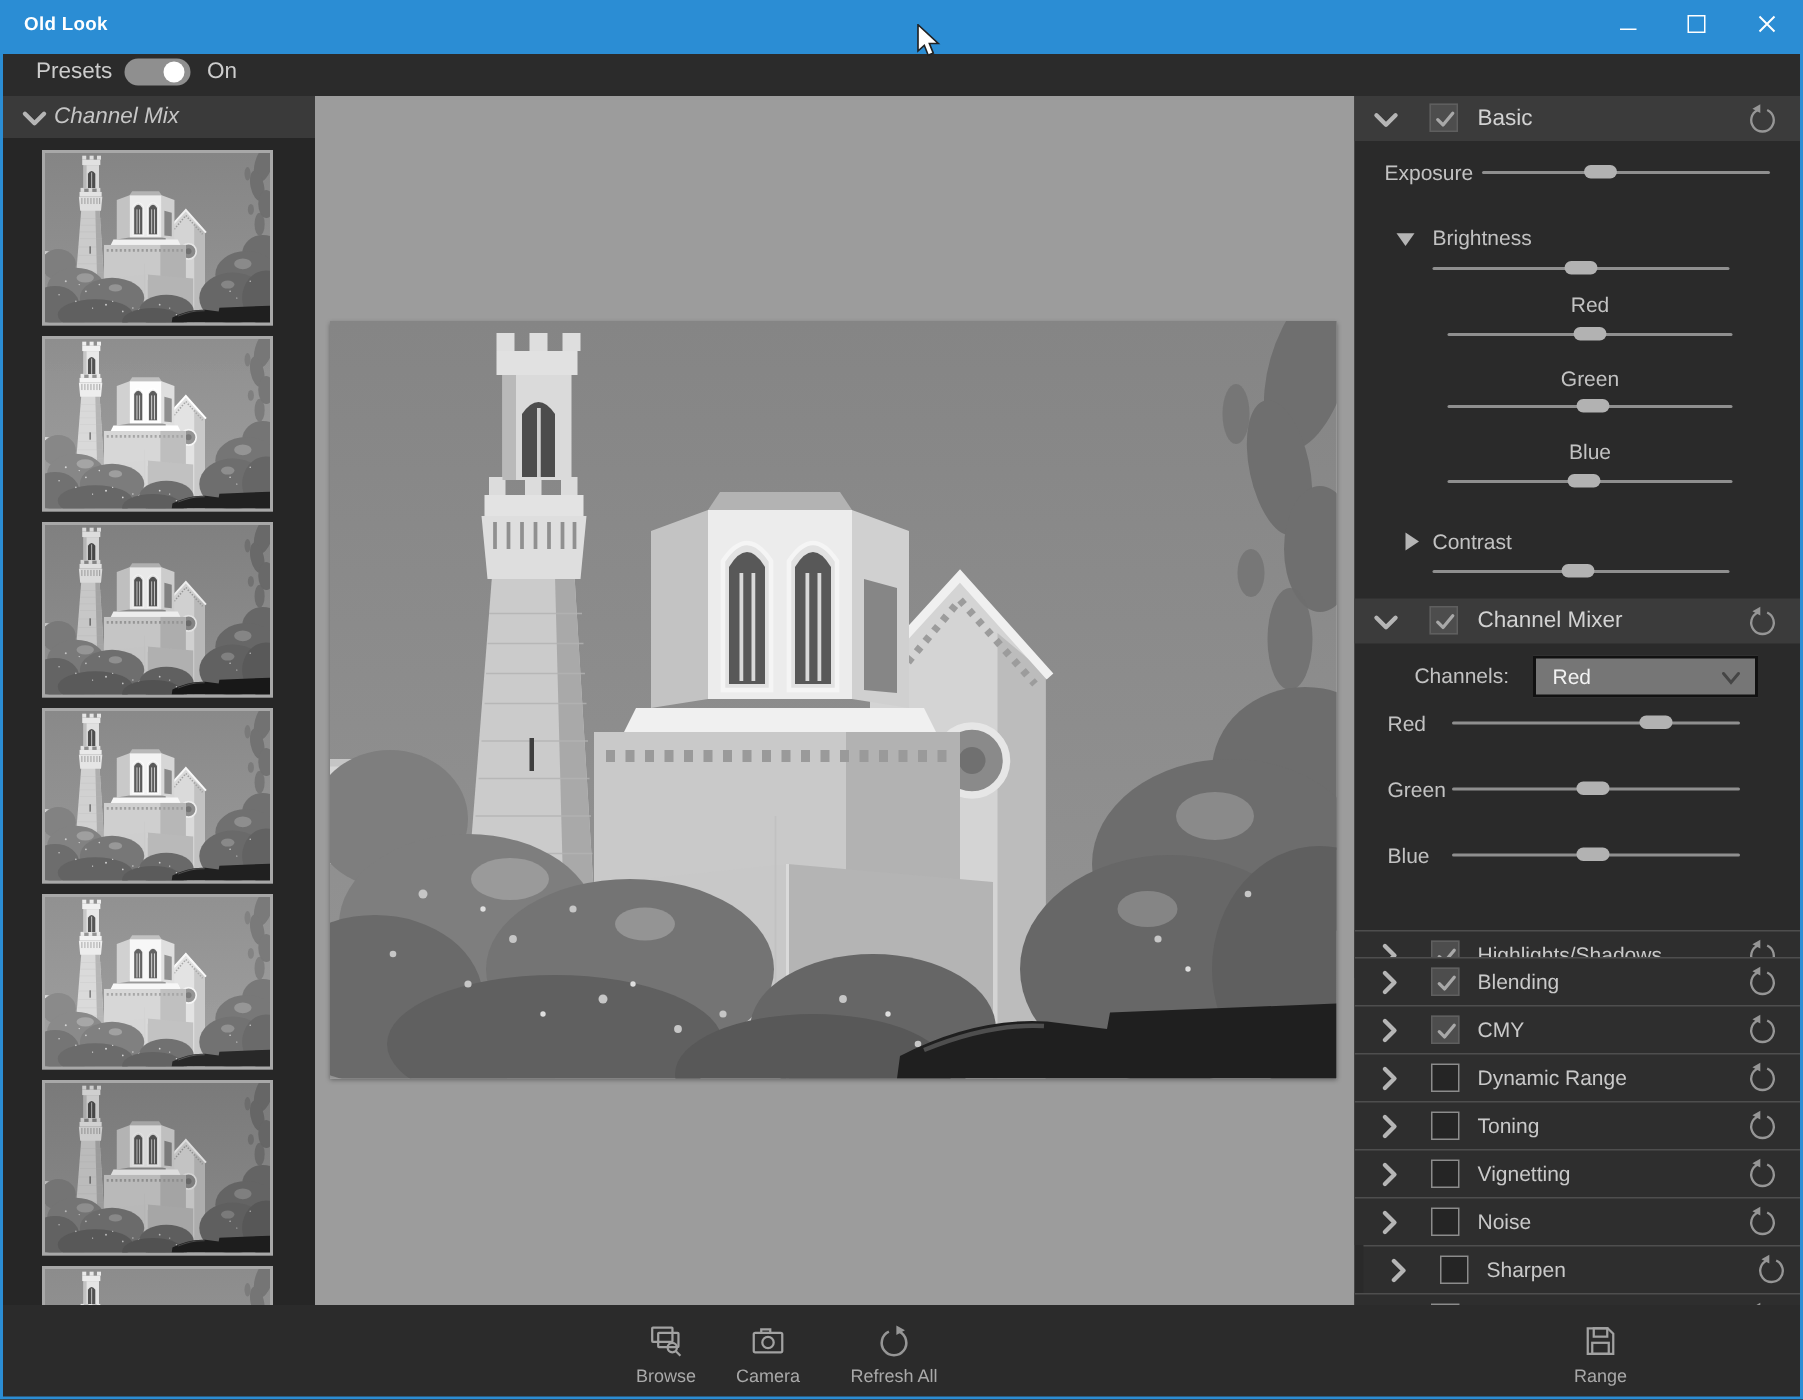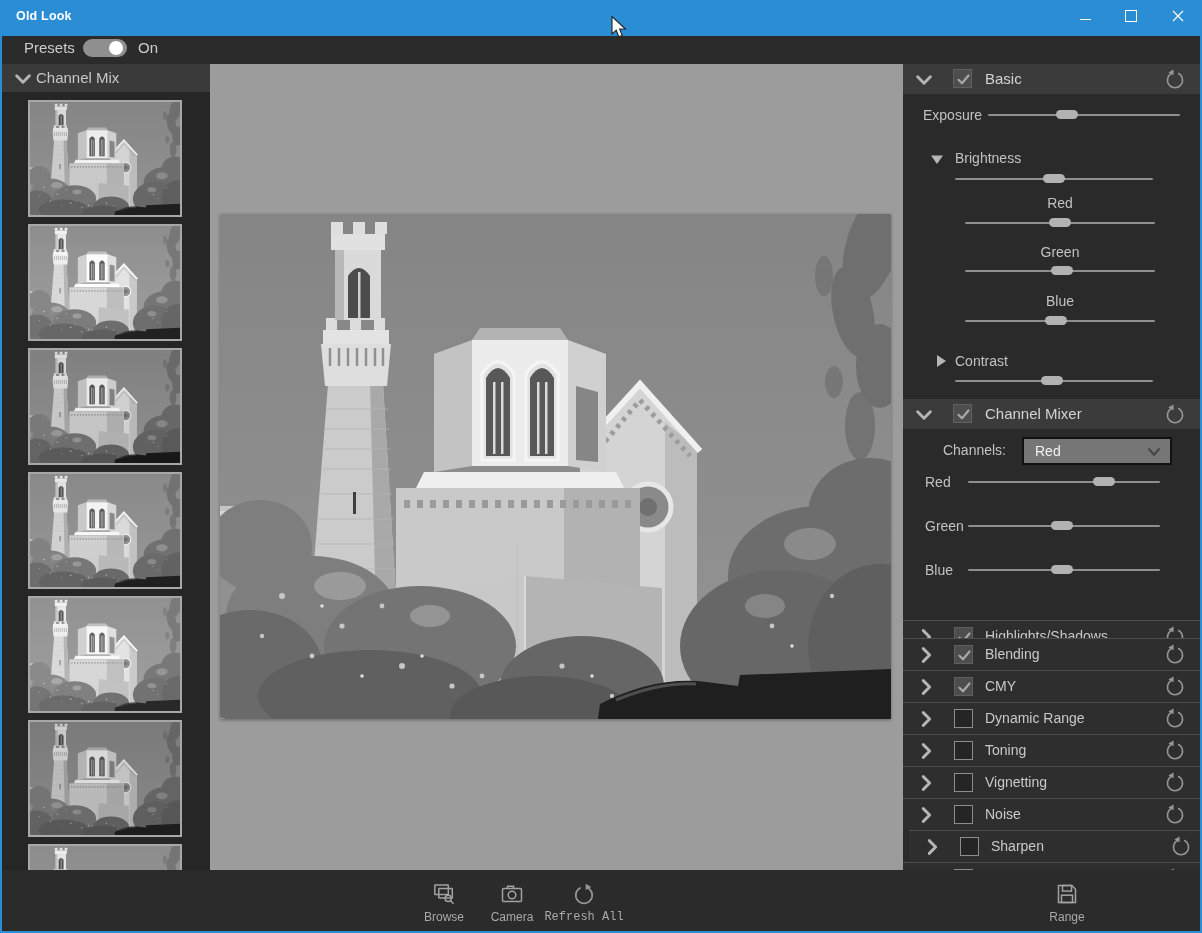--- a/index.html
+++ b/index.html
@@ -21,21 +21,21 @@
   .glyph-max{width:10px;height:10px;border:1px solid #fff;}
 
   
   .presetsbar{position:absolute;left:0;top:32px;width:1202px;height:32px;background:#2b2b2b;z-index:5;}
   .presets-label{position:absolute;left:24px;top:0;height:32px;line-height:32px;color:#cdcdcd;font-size:15px;}
   .toggle{position:absolute;left:83px;top:7px;width:44px;height:18px;border-radius:9px;background:#8f8f8f;}
   .toggle .knob{position:absolute;top:2px;left:26px;width:14px;height:14px;border-radius:50%;background:#fff;}
   .presets-state{position:absolute;left:138px;top:0;height:32px;line-height:32px;color:#cdcdcd;font-size:15px;}
 
   
-  .left-panel{position:absolute;left:0;top:64px;width:210px;height:806px;background:#262626;overflow:hidden;z-index:4;}
+  .left-panel{position:absolute;left:0;top:64px;width:210px;height:806px;background:#262626;overflow:hidden;z-index:4;font-style:italic;}
   .lp-header{position:absolute;left:0;top:0;width:100%;height:28px;background:#3a3a3a;}
   .lp-header .hdr-label{position:absolute;left:36px;top:0;height:28px;line-height:28px;color:#c6c6c6;font-size:15px;}
   .lp-header .hdr-chev{position:absolute;left:13px;top:5px;}
   .thumb{position:absolute;left:28px;width:150px;height:113px;border:2px solid #a8a8a8;background:#888;}
   .thumb svg{display:block;}
   .thumb:nth-of-type(2){top:36px;}
   .thumb:nth-of-type(3){top:160px;}
   .thumb:nth-of-type(4){top:284px;}
   .thumb:nth-of-type(5){top:408px;}
   .thumb:nth-of-type(6){top:532px;}
@@ -545,21 +545,21 @@
           <use href="#icon-browse"></use>
         </svg>
       <span class="tlabel">Browse</span>
     </div>
     <div class="tool-btn" style="left:512px;">
       <svg width="24" height="24" viewBox="0 0 24 24">
           <use href="#icon-camera"></use>
         </svg>
       <span class="tlabel">Camera</span>
     </div>
-    <div class="tool-btn" style="left:584px;font-family:Liberation Mono, monospace;">
+    <div class="tool-btn" style="left:596px;">
       <svg width="24" height="24" viewBox="0 0 24 24">
           <use href="#icon-reset" transform="scale(-1,1) translate(-24,0)"></use>
         </svg>
       <span class="tlabel">Refresh All</span>
     </div>
     <div class="tool-btn" style="left:1067px;">
       <svg width="24" height="24" viewBox="0 0 24 24">
           <use href="#icon-save"></use>
         </svg>
       <span class="tlabel">Range</span>

